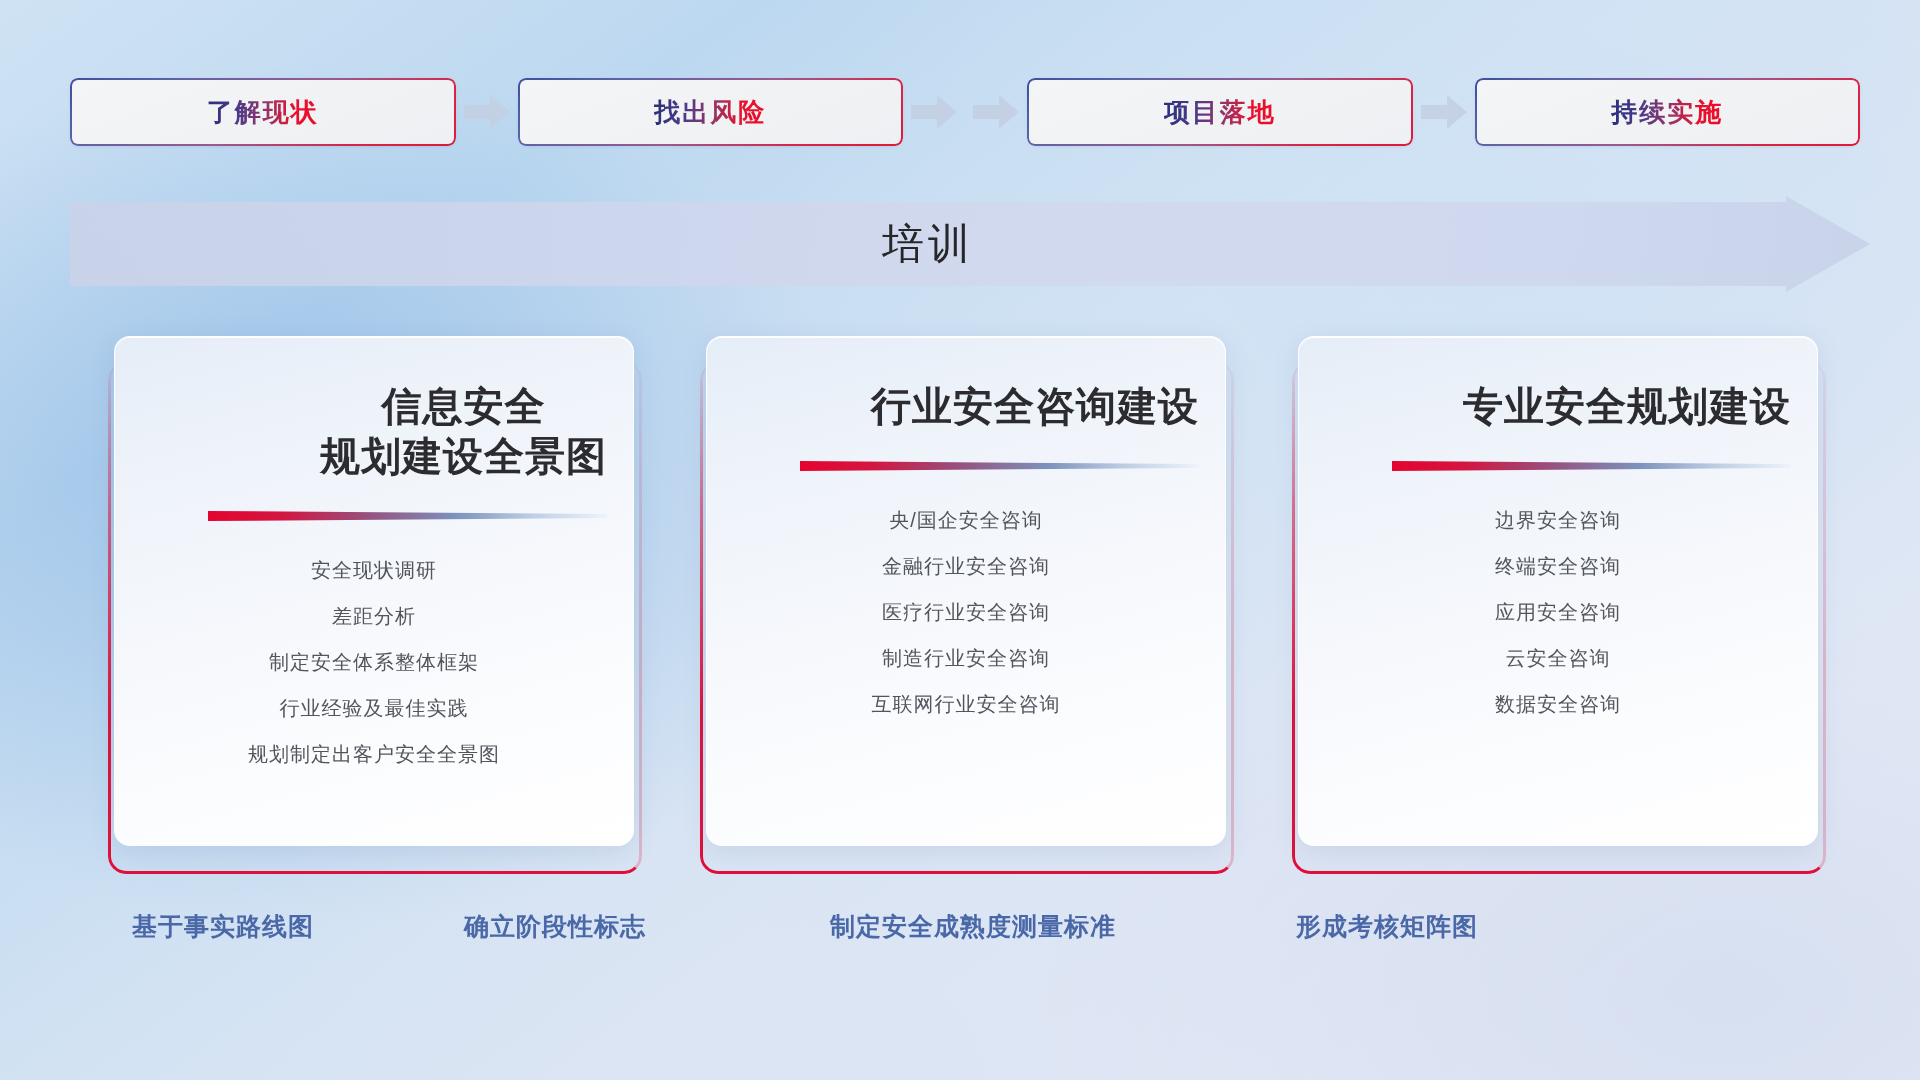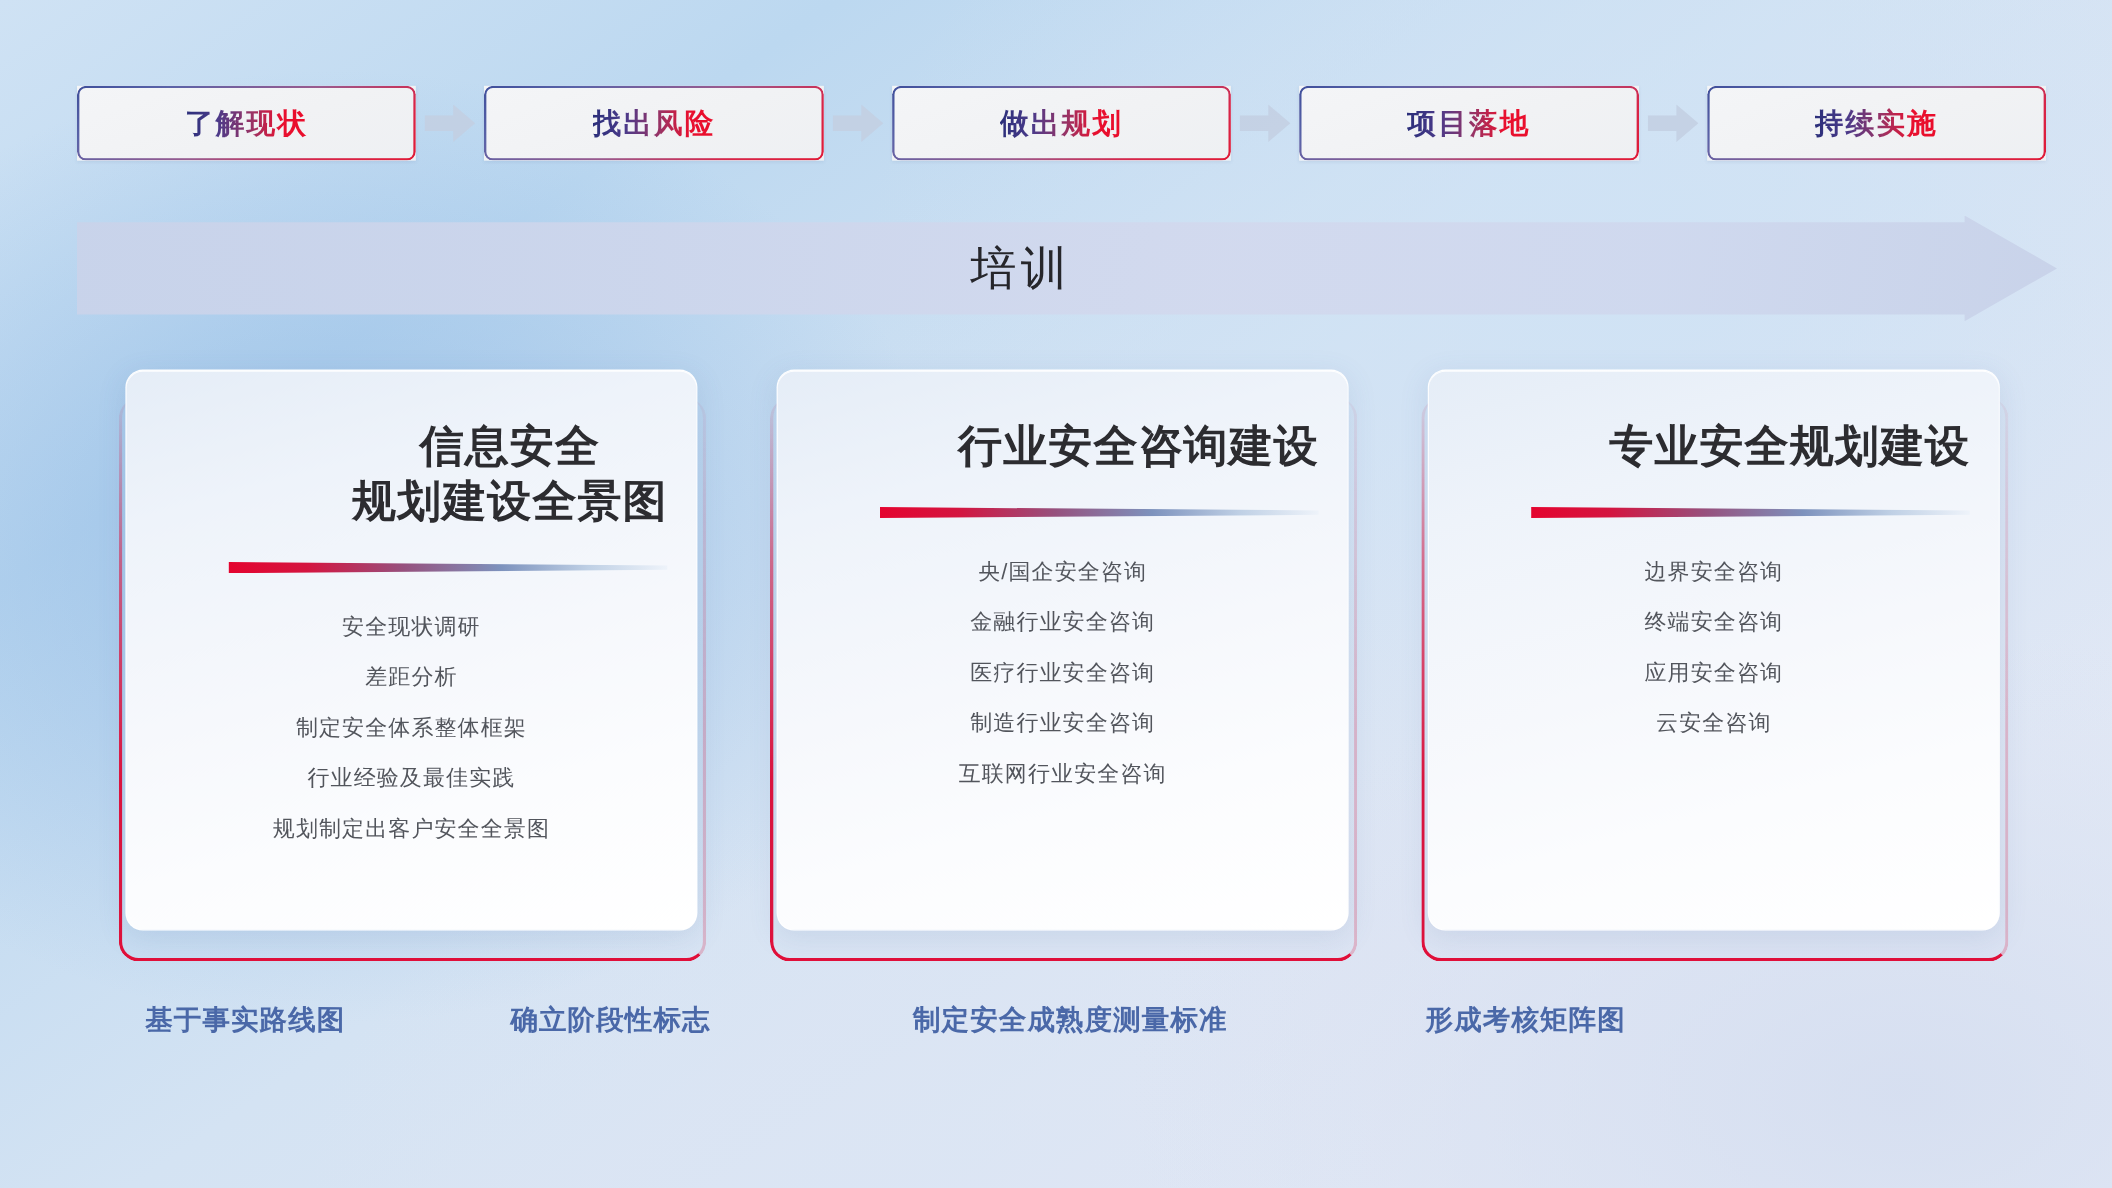--- a/index.html
+++ b/index.html
@@ -22,21 +22,21 @@
   .steps {
     position: absolute;
     left: 70px; top: 78px;
     width: 1790px; height: 68px;
     display: flex;
     align-items: center;
   }
   .step-box {
     flex: 1 1 0;
     height: 68px;
-    border-radius: 0;
+    border-radius: 10px;
     background: linear-gradient(160deg, #f4f5f7 0%, #f1f2f4 55%, #eef0f3 100%);
     position: relative;
     display: flex;
     align-items: center;
     justify-content: center;
     box-shadow: 0 1px 3px rgba(60,90,140,0.10);
   }
   .step-box::before {
     content: "";
     position: absolute;
@@ -191,23 +191,20 @@
       <path d="M0 10 H26 V0 L46 17 L26 34 V24 H0 Z" fill="#c3cfe2" opacity="0.85"></path>
     </svg>
   </div>
   <div class="step-box">
     <span class="step-label">找出风险</span>
   </div>
   <div class="step-arrow">
     <svg width="46" height="34" viewBox="0 0 46 34" aria-hidden="true">
       <path d="M0 10 H26 V0 L46 17 L26 34 V24 H0 Z" fill="#c3cfe2" opacity="0.85"></path>
     </svg>
-  </div>
-  <div class="step-box">
-    <span class="step-label">做出规划</span>
   </div>
   <div class="step-arrow">
     <svg width="46" height="34" viewBox="0 0 46 34" aria-hidden="true">
       <path d="M0 10 H26 V0 L46 17 L26 34 V24 H0 Z" fill="#c3cfe2" opacity="0.85"></path>
     </svg>
   </div>
   <div class="step-box">
     <span class="step-label">项目落地</span>
   </div>
   <div class="step-arrow">
@@ -303,20 +300,21 @@
             </linearGradient>
           </defs>
           <path d="M2 4 L400 7 L400 11 L2 14 Z" fill="url(#g3)"></path>
         </svg>
       </div>
       <ul class="card-list">
         <li>边界安全咨询</li>
         <li>终端安全咨询</li>
         <li>应用安全咨询</li>
         <li>云安全咨询</li>
+        <li>数据安全咨询</li>
       </ul>
     </div>
   </div>
 
 </div>
 
 <div class="footers">
   <div class="footer-label" style="left:132px">基于事实路线图</div>
   <div class="footer-label" style="left:464px">确立阶段性标志</div>
   <div class="footer-label" style="left:830px">制定安全成熟度测量标准</div>

